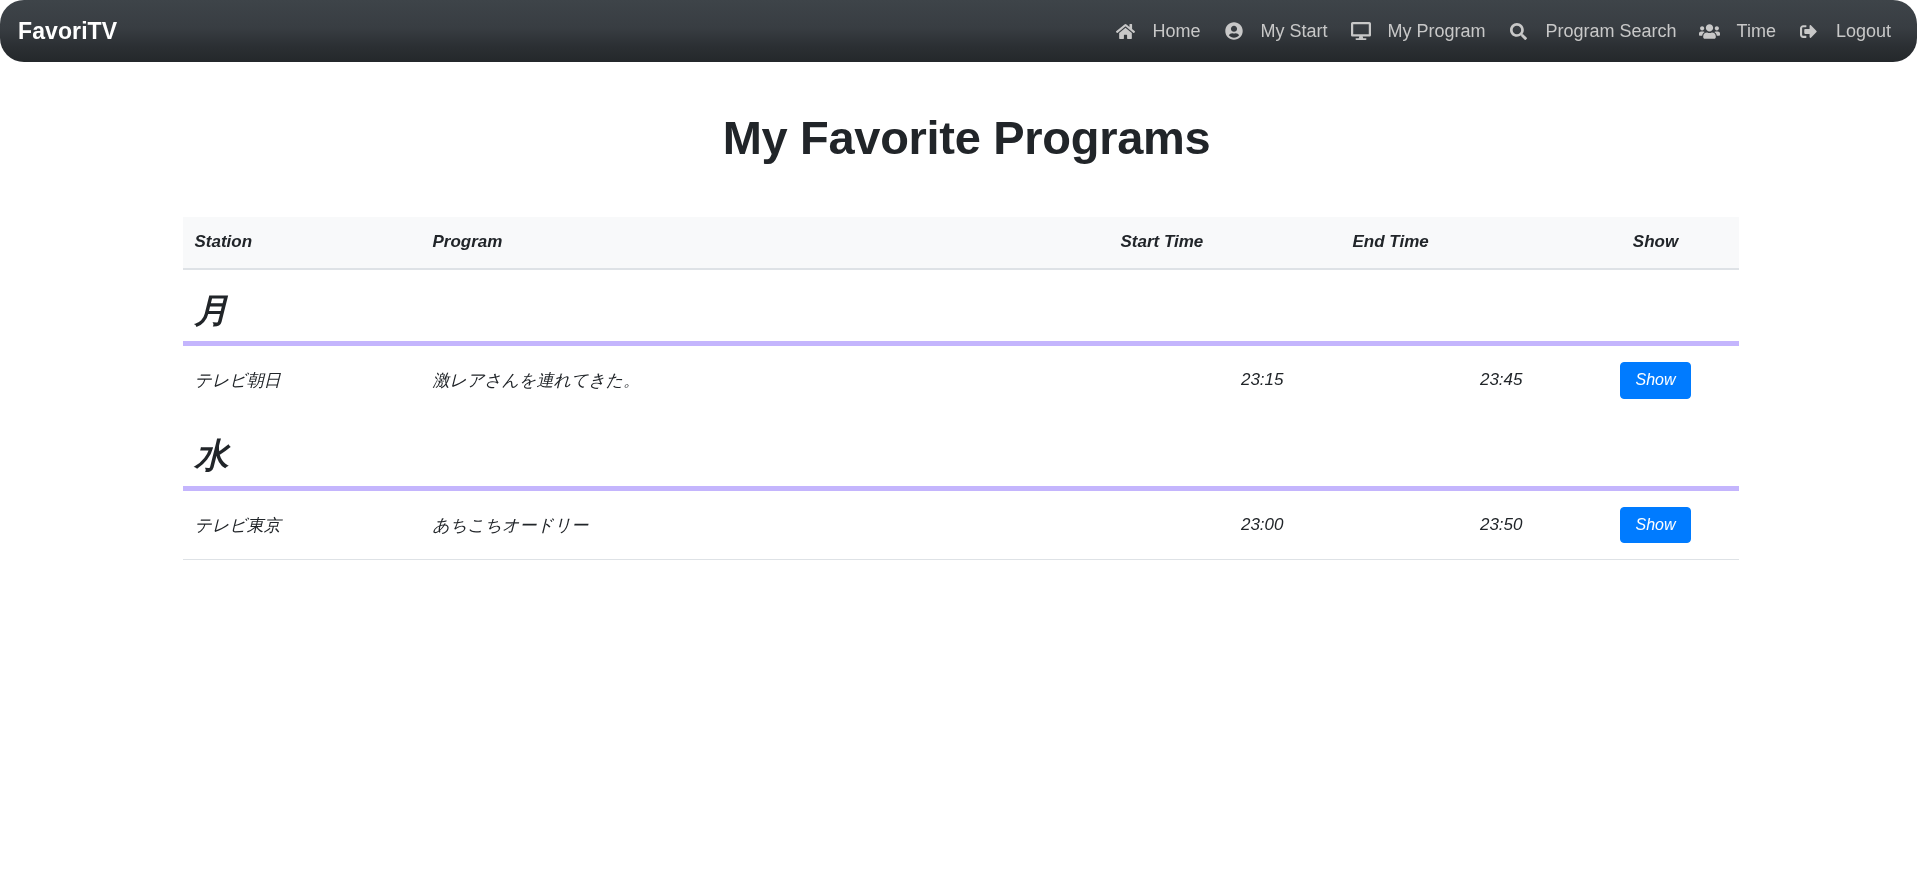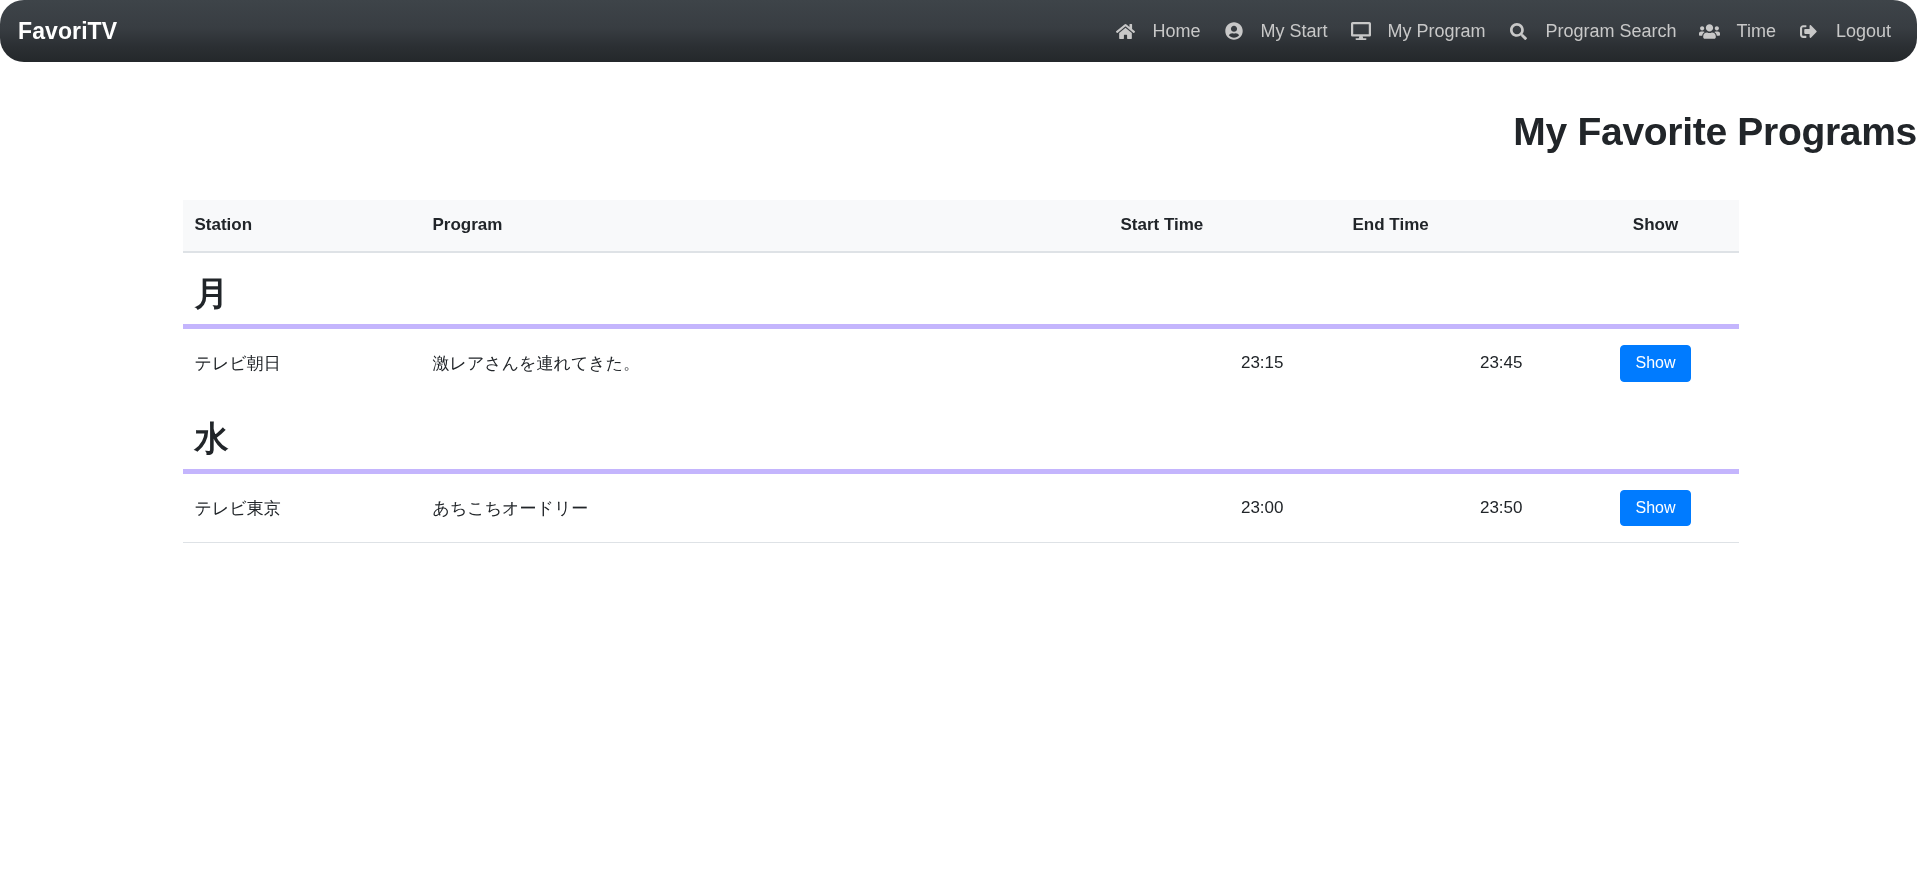--- a/index.html
+++ b/index.html
@@ -59,33 +59,34 @@
     flex: 0 0 auto;
   }
   .nav-icon svg { display: block; fill: #c8c8c8; }
 
   
   .page {
     width: 100%;
     padding: 0;
   }
   .page-title {
-    text-align: right;
-    font-size: 39px;
+    text-align: center;
+    font-size: 47px;
     font-weight: 600;
     color: #212529;
     margin: 0;
     padding: 48px 0 36px 16px;
     letter-spacing: -0.3px;
   }
 
   .table-wrap {
     width: 1556px;
-    margin: 10px auto;
+    margin: 16px auto;
     padding-left: 2px;
+    font-style: italic;
   }
   table.fav-table {
     width: 1556px;
     border-collapse: collapse;
     table-layout: fixed;
   }
   table.fav-table thead th {
     background: #f8f9fa;
     color: #212529;
     font-size: 17px;

